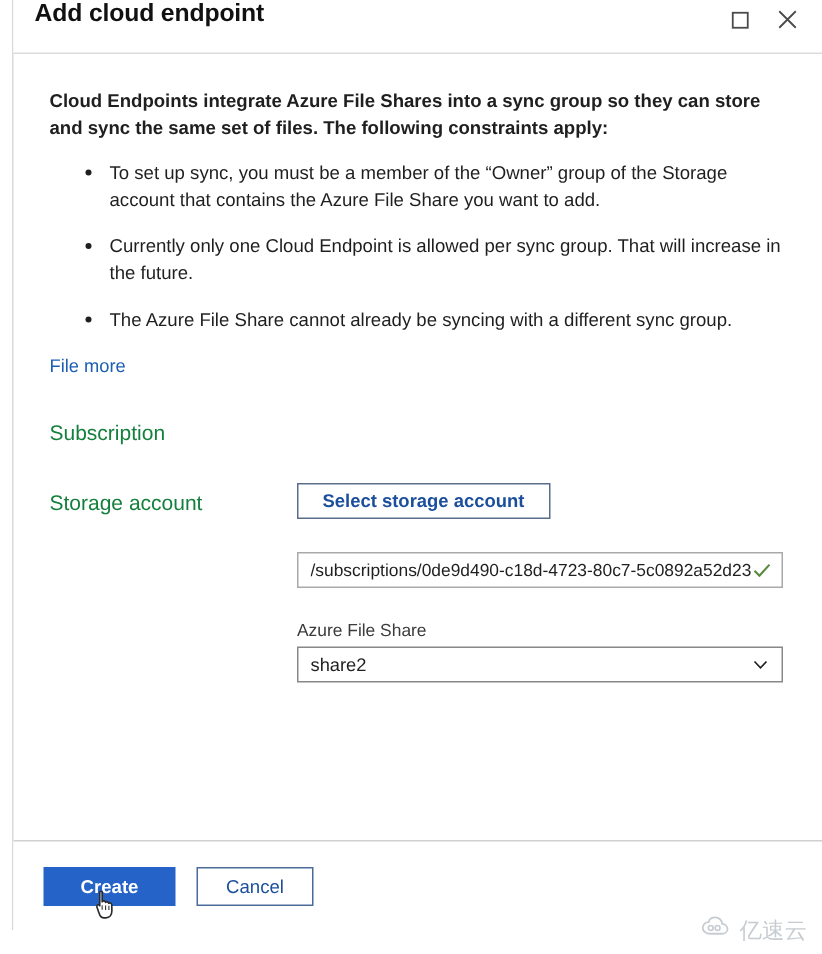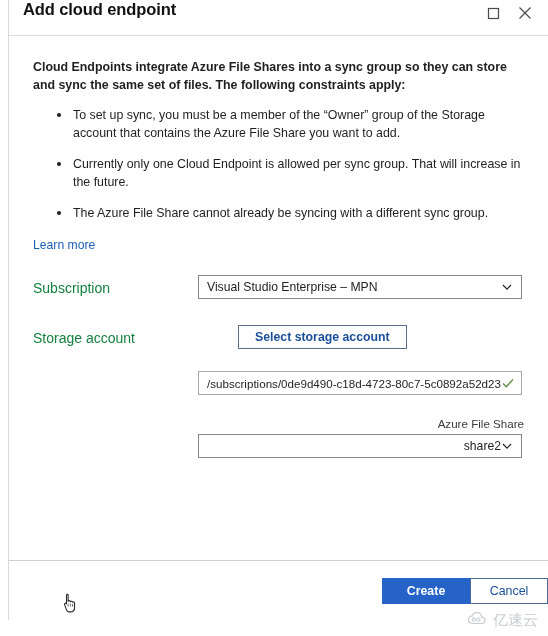--- a/index.html
+++ b/index.html
@@ -149,21 +149,20 @@
     justify-content: center;
     height: 24px;
     padding: 0 16px;
     box-sizing: border-box;
     border: 1px solid #5a6d8a;
     background: #ffffff;
     color: #1b4f9c;
     font-size: 12.3px;
     font-weight: bold;
     cursor: pointer;
-    margin-left: 40px;
   }
 
   .path-box {
     width: 324px;
     height: 24px;
     box-sizing: border-box;
     border: 1px solid #a9a9a9;
     background: #ffffff;
     display: flex;
     align-items: center;
@@ -173,41 +172,41 @@
     color: #1f1f1f;
     cursor: text;
   }
   .path-box .val {
     flex: 1;
     white-space: nowrap;
     overflow: hidden;
   }
   .check-ok { flex: 0 0 14px; width: 14px; height: 14px; }
 
-  .sub-field { margin-top: 22px; text-align: right; }
+  .sub-field { margin-top: 22px; }
   .sub-label {
     font-size: 11.6px;
     color: #3b3b3b;
     margin-bottom: 4px;
   }
 
   
   .footer {
     position: absolute;
     left: 0;
     right: 0;
     bottom: 0;
     height: 60px;
     border-top: 1px solid #d0d0d0;
     box-sizing: border-box;
     display: flex;
     align-items: center;
     padding-left: 20px;
-    background: #ffffff;
-    justify-content: flex-end;
+    gap: 14px;
+    background: #ffffff;
   }
   .btn-primary {
     position: relative;
     width: 88px;
     height: 26px;
     background: #2563c8;
     color: #ffffff;
     border: none;
     font-size: 12.4px;
     font-weight: bold;
@@ -282,36 +281,26 @@
   <div class="content">
 
     <p class="intro">Cloud Endpoints integrate Azure File Shares into a sync group so they can store and sync the same set of files. The following constraints apply:</p>
 
     <ul class="constraints">
       <li>To set up sync, you must be a member of the “Owner” group of the Storage account that contains the Azure File Share you want to add.</li>
       <li>Currently only one Cloud Endpoint is allowed per sync group. That will increase in the future.</li>
       <li>The Azure File Share cannot already be syncing with a different sync group.</li>
     </ul>
 
-    <a class="learn-more" href="#">Learn more</a>
+    <a class="learn-more" href="#">File more</a>
 
     <div class="form">
 
       <div class="form-row">
         <div class="form-label">Subscription</div>
-        <div class="form-control">
-          <div class="select-box">
-            <span class="val">Visual Studio Enterprise – MPN</span>
-            <span class="chev">
-              <svg width="12" height="12" viewBox="0 0 12 12" aria-hidden="true">
-                <path d="M2 4 L6 8.2 L10 4" fill="none" stroke="#1f1f1f" stroke-width="1.1"></path>
-              </svg>
-            </span>
-          </div>
-        </div>
       </div>
 
       <div class="form-row">
         <div class="form-label">Storage account</div>
         <div class="form-control">
 
           <div class="btn-outline">Select storage account</div>
 
           <div class="path-box">
             <span class="val">/subscriptions/0de9d490-c18d-4723-80c7-5c0892a52d23...</span>

